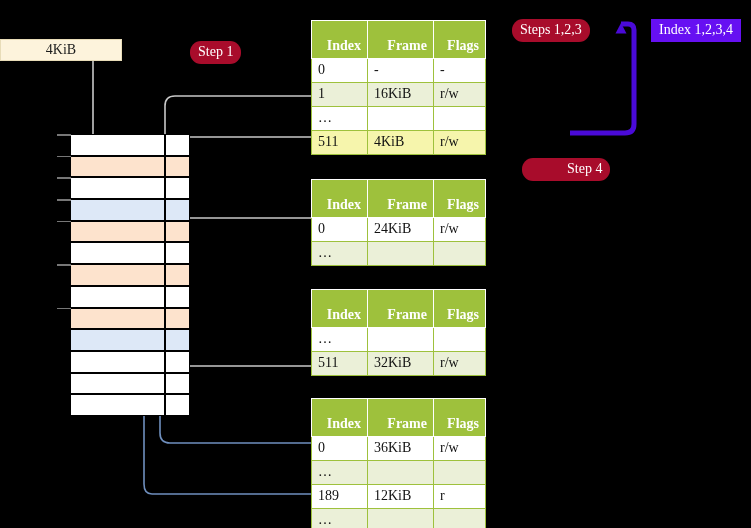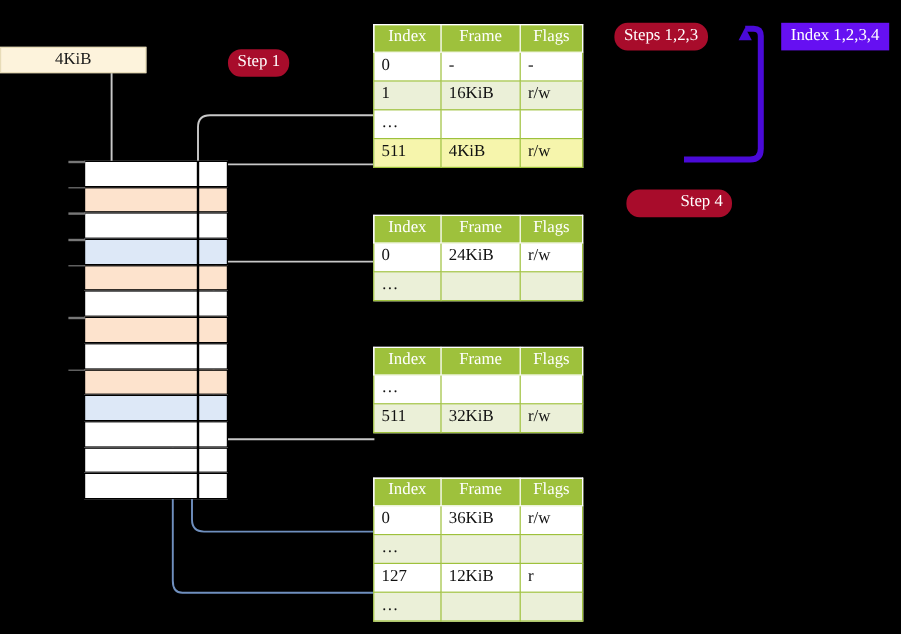--- a/index.html
+++ b/index.html
@@ -69,23 +69,23 @@
   .ptable {
     position: absolute;
     border-collapse: collapse;
     border: 1.5px solid #ffffff;
     font-size: 14px;
     background: #ffffff;
   }
   .ptable th {
     background: #9ec13c;
     color: #ffffff;
-    font-weight: normal;
-    text-align: center;
-    padding: 2px 6px 4px 6px;
+    font-weight: bold;
+    text-align: right;
+    padding: 17px 6px 4px 6px;
     border: 1px solid #ffffff;
     font-size: 14px;
     font-family: "Liberation Serif", "DejaVu Serif", serif;
   }
   .ptable td {
     border: 1px solid #9ec13c;
     padding: 3px 6px 4px 6px;
     color: #111111;
     background: #ffffff;
     font-size: 14px;
@@ -283,21 +283,21 @@
           <td class="col-index">0</td>
           <td class="col-frame">36KiB</td>
           <td class="col-flags">r/w</td>
         </tr>
         <tr class="alt">
           <td class="col-index">…</td>
           <td class="col-frame"></td>
           <td class="col-flags"></td>
         </tr>
         <tr>
-          <td class="col-index">127</td>
+          <td class="col-index">189</td>
           <td class="col-frame">12KiB</td>
           <td class="col-flags">r</td>
         </tr>
         <tr class="alt">
           <td class="col-index">…</td>
           <td class="col-frame"></td>
           <td class="col-flags"></td>
         </tr>
       </tbody>
   </table>

